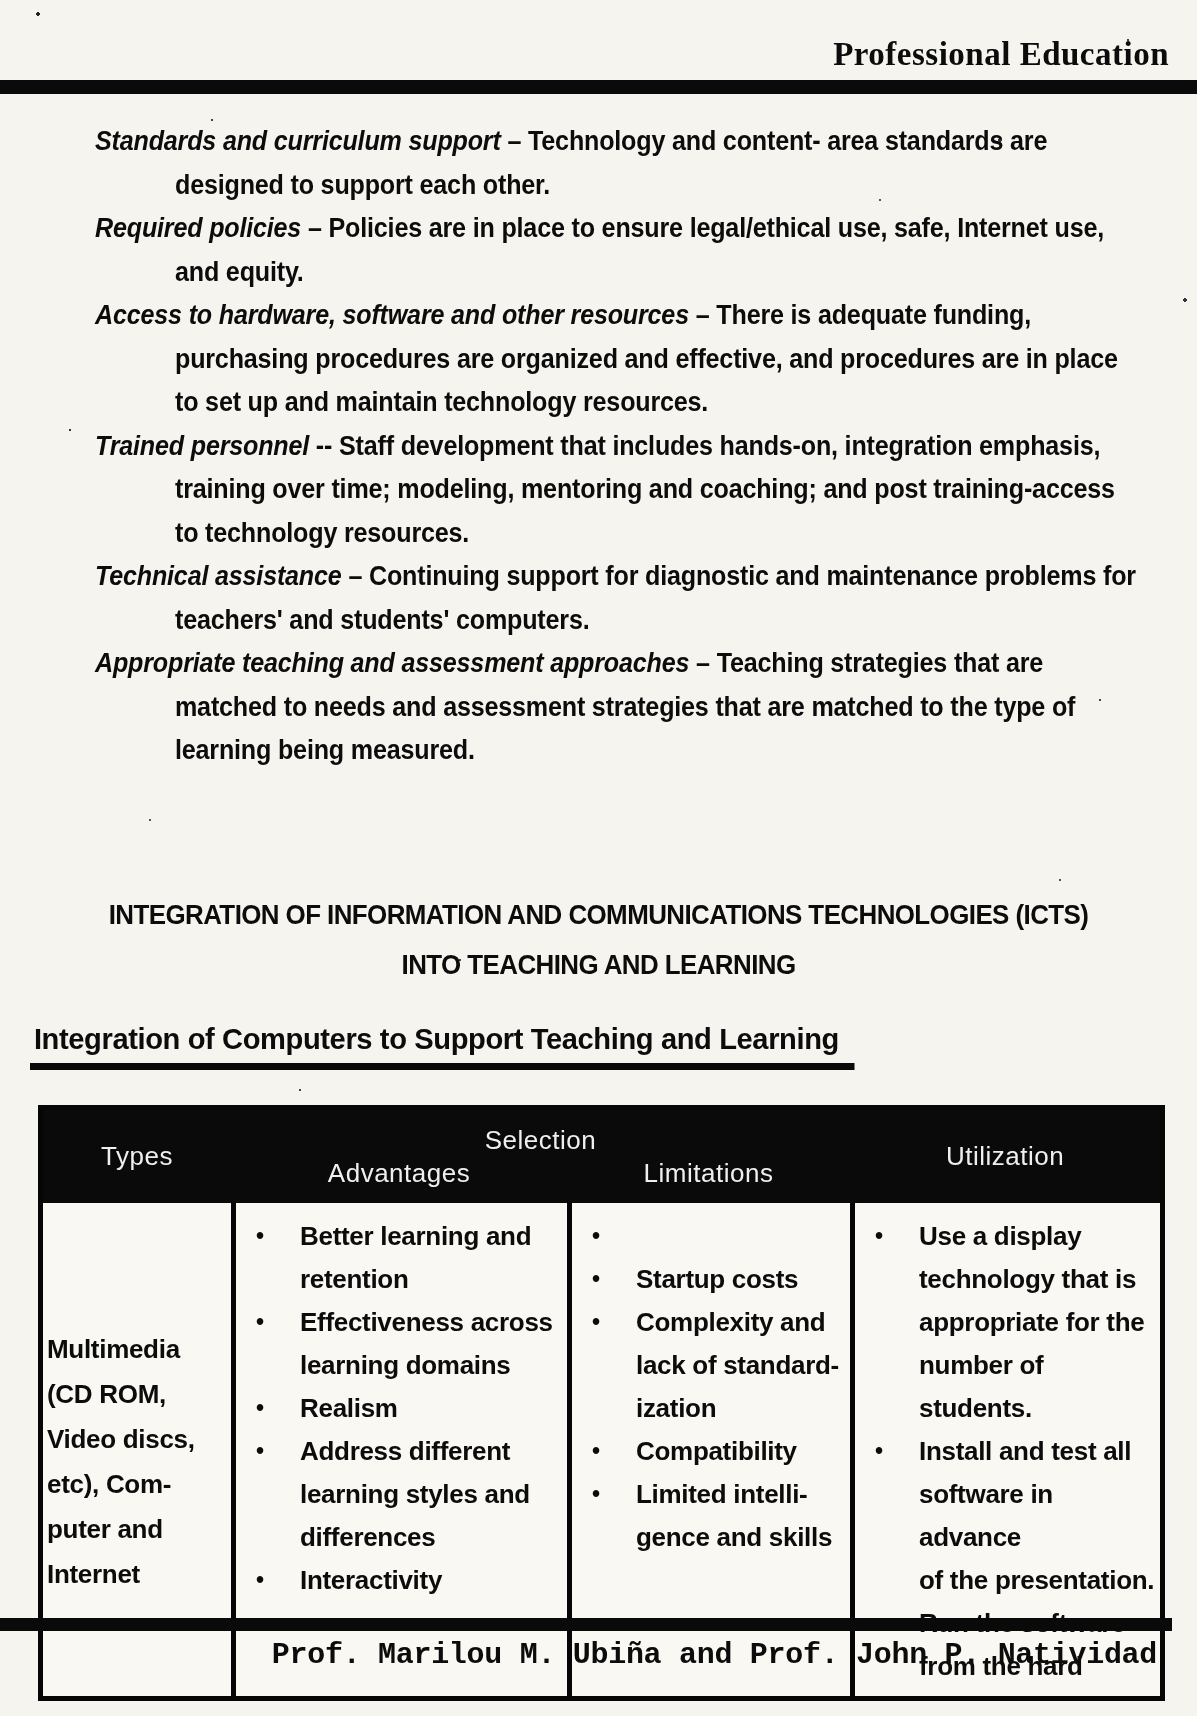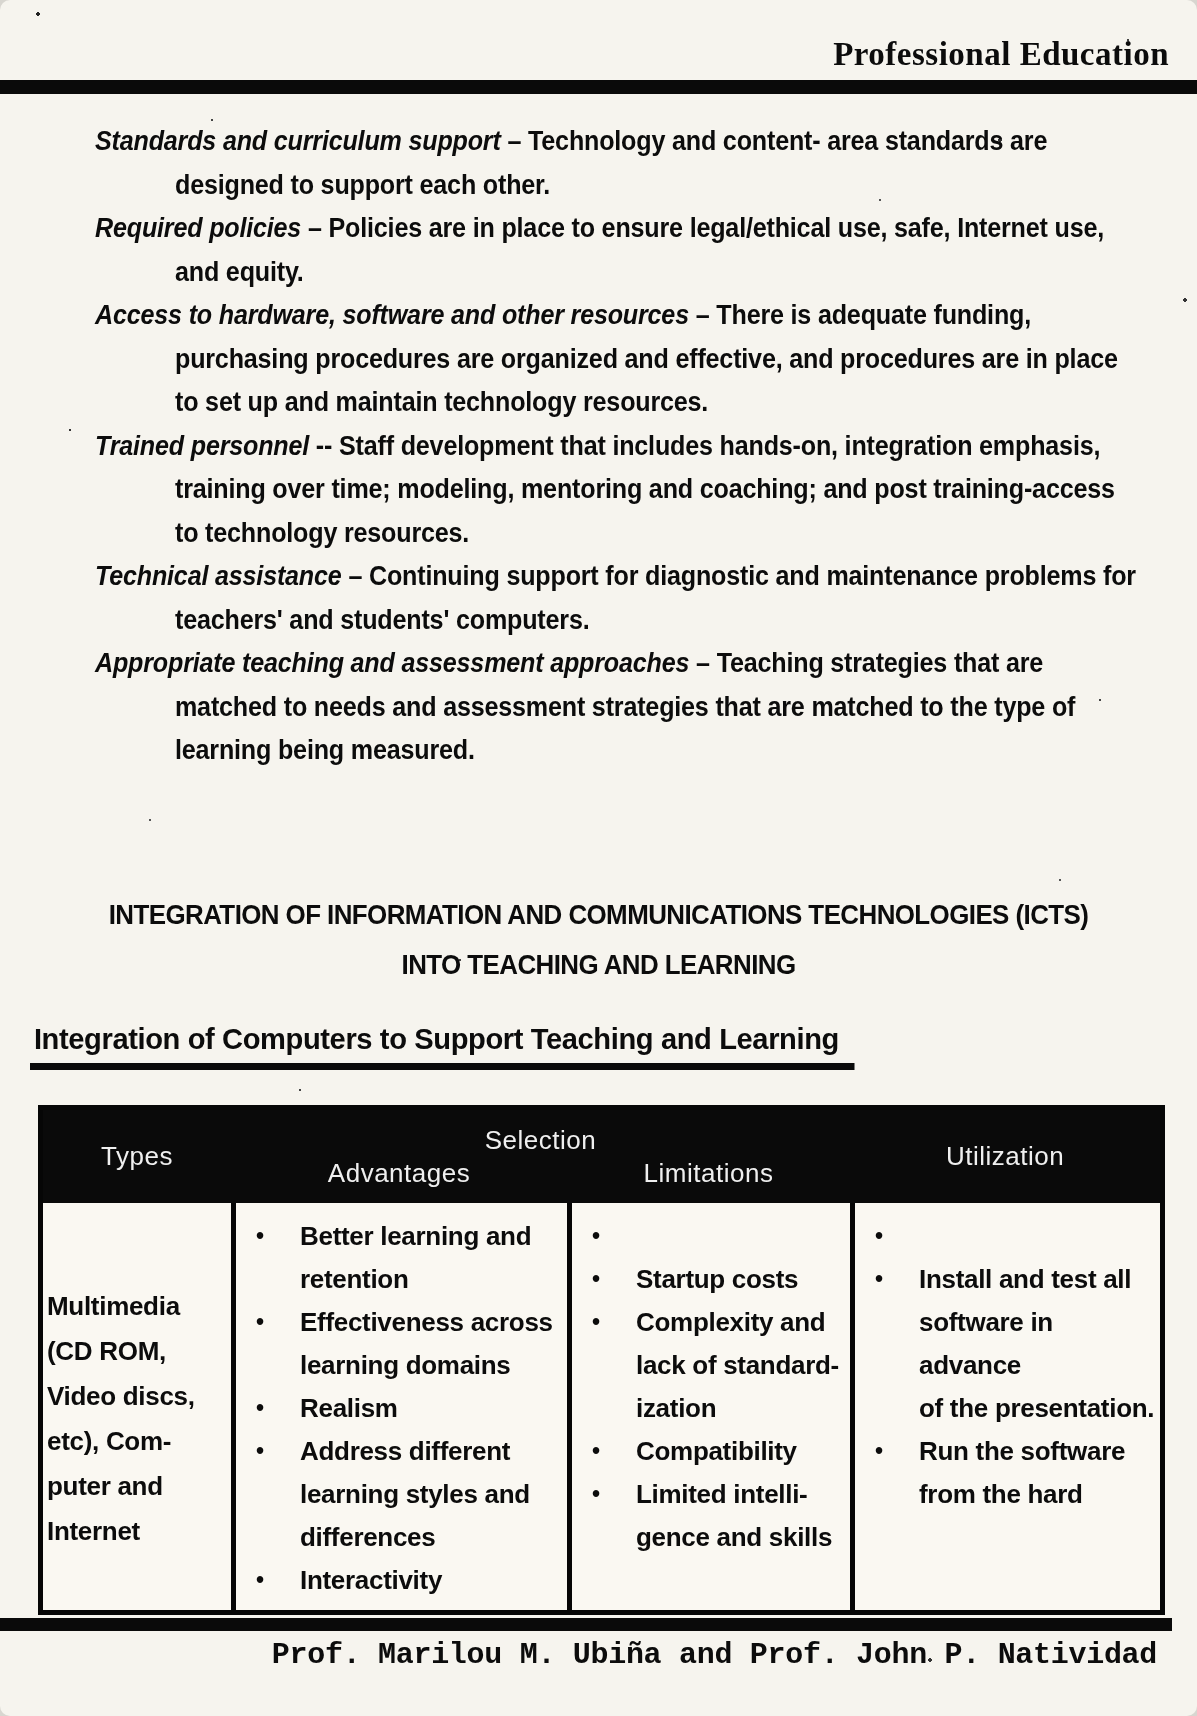--- a/index.html
+++ b/index.html
@@ -21,21 +21,20 @@
       radial-gradient(circle 2px at 70px 430px, #333 55%, transparent 60%),
       radial-gradient(circle 3px at 1185px 300px,#333 55%, transparent 60%),
       radial-gradient(circle 2px at 880px 200px,#555 55%, transparent 60%),
       radial-gradient(circle 3px at 1000px 140px,#333 55%, transparent 60%),
       radial-gradient(circle 2px at 460px 960px,#444 55%, transparent 60%),
       radial-gradient(circle 2px at 1100px 700px,#444 55%, transparent 60%),
       radial-gradient(circle 2px at 150px 820px,#555 55%, transparent 60%),
       radial-gradient(circle 3px at 930px 1660px,#333 55%, transparent 60%),
       radial-gradient(circle 2px at 300px 1090px,#444 55%, transparent 60%),
       radial-gradient(circle 2px at 1060px 880px,#555 55%, transparent 60%);
-    border-radius: 10px;
   }
 
   .header-title {
     position:absolute; top:36px; right:28px;
     font-family:"Liberation Serif", serif;
     font-weight:700; font-size:33px; letter-spacing:0.5px;
   }
   .top-rule {
     position:absolute; top:80px; left:0;
     width:100%; height:14px; background:#0a0a0a;
@@ -217,20 +216,24 @@
               <span class="bullet-marker">•</span>
               <span class="bullet-text">Limited intelli-
 gence and skills</span>
             </li>
         </ul>
       </div>
       <div class="td">
         <ul class="bullets">
           <li>
               <span class="bullet-marker">•</span>
+              <span class="bullet-text">Use a display
+technology that is
+appropriate for the
+number of students.</span>
             </li>
           <li>
               <span class="bullet-marker">•</span>
               <span class="bullet-text">Install and test all
 software in advance
 of the presentation.</span>
             </li>
           <li>
               <span class="bullet-marker">•</span>
               <span class="bullet-text">Run the software

